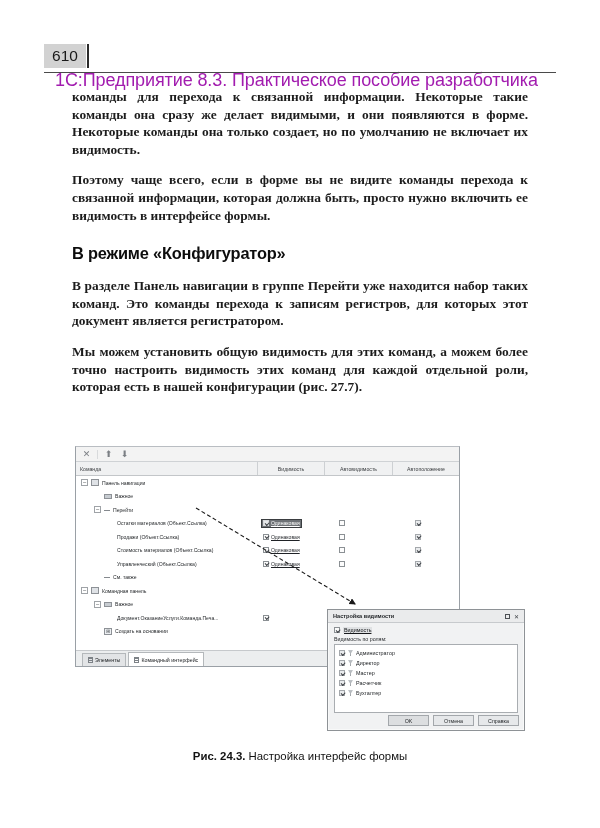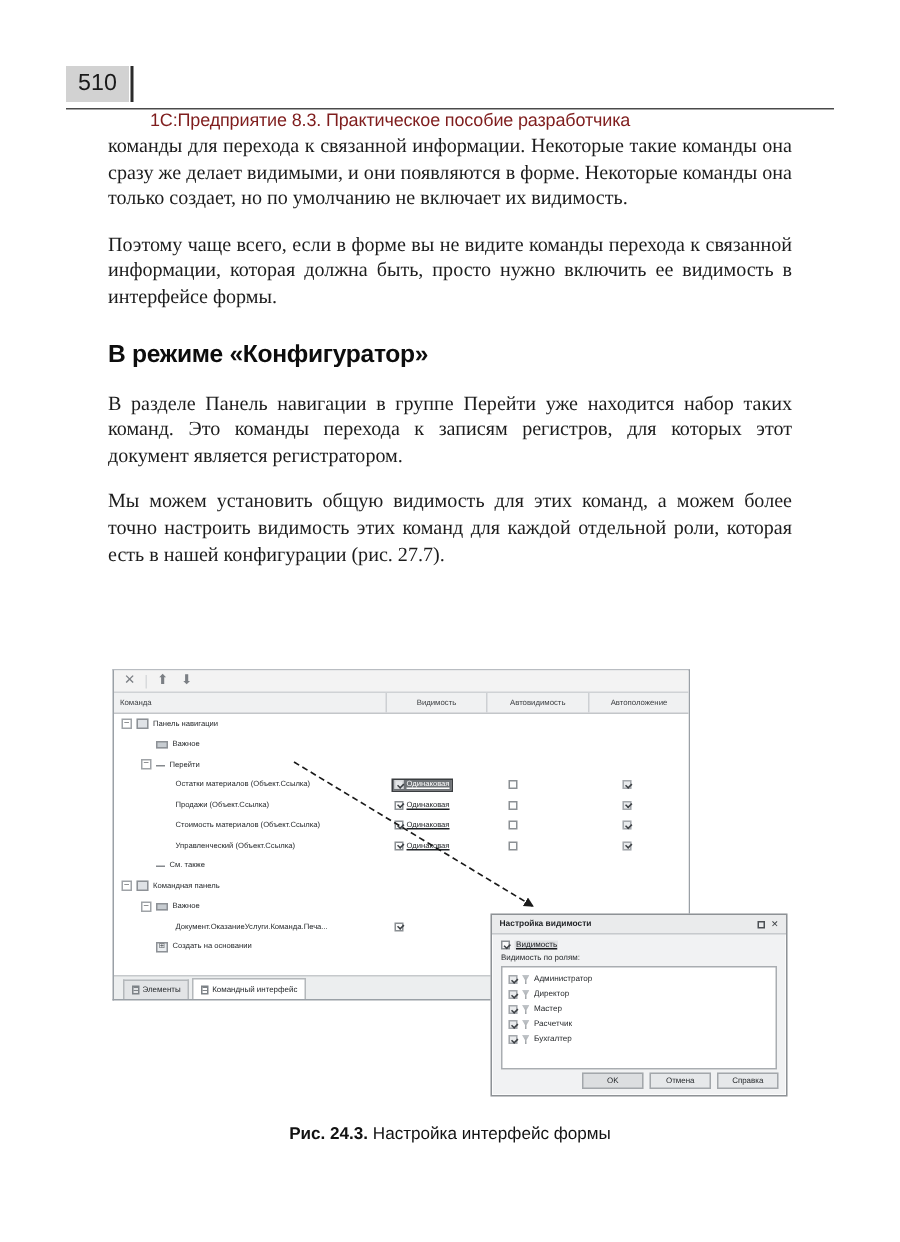--- a/index.html
+++ b/index.html
@@ -32,43 +32,43 @@
   .hdr-rule {
     display: inline-block;
     width: 2px; height: 24px;
     background: #2b2b2b;
     vertical-align: top;
     margin-left: 1px;
   }
   .hdr-title {
     display: inline-block;
     font-family: "Liberation Sans", sans-serif;
-    font-size: 12px;
-    color: #7f1d1d;
+    font-size: 18px;
+    color: #a21caf;
     line-height: 24px;
     vertical-align: top;
     margin-left: 11px;
     letter-spacing: -0.1px;
-    margin-top: 24px;
   }
   .hdr-line {
     position: absolute;
     left: 0; top: 28px; width: 512px; height: 1px;
     background: #4a4a4a;
   }
 
   
   .content { position: absolute; left: 72px; top: 88px; width: 456px; }
   p.para {
     margin: 0 0 13px 0;
     font-size: 13.4px;
     line-height: 17.6px;
     text-align: justify;
     text-justify: inter-word;
     color: #1c1c1c;
+    font-weight: bold;
   }
   p.para.last { margin-bottom: 16px; }
   h2.section {
     margin: 20px 0 14px 0;
     font-family: "Liberation Sans", sans-serif;
     font-size: 16.4px;
     font-weight: bold;
     color: #0d0d0d;
     letter-spacing: -0.2px;
   }
@@ -311,21 +311,21 @@
     font-family: "Liberation Sans", sans-serif;
     font-size: 11.4px;
     color: #121212;
   }
   .caption b { font-weight: bold; }
 </style>
 </head>
 <body>
 
 <div class="page-header">
-  <span class="page-num">510</span><span class="hdr-rule"></span><span class="hdr-title">1С:Предприятие 8.3. Практическое пособие разработчика</span>
+  <span class="page-num">610</span><span class="hdr-rule"></span><span class="hdr-title">1С:Предприятие 8.3. Практическое пособие разработчика</span>
   <div class="hdr-line"></div>
 </div>
 
 <div class="content">
   <p class="para">команды для перехода к связанной информации. Некоторые такие команды она сразу же делает видимыми, и они появляются в форме. Некоторые команды она только создает, но по умолчанию не включает их видимость.</p>
   <p class="para">Поэтому чаще всего, если в форме вы не видите команды перехода к связанной информации, которая должна быть, просто нужно включить ее видимость в интерфейсе формы.</p>
 
   <h2 class="section">В режиме «Конфигуратор»</h2>
 
   <p class="para">В разделе Панель навигации в группе Перейти уже находится набор таких команд. Это команды перехода к записям регистров, для которых этот документ является регистратором.</p>

